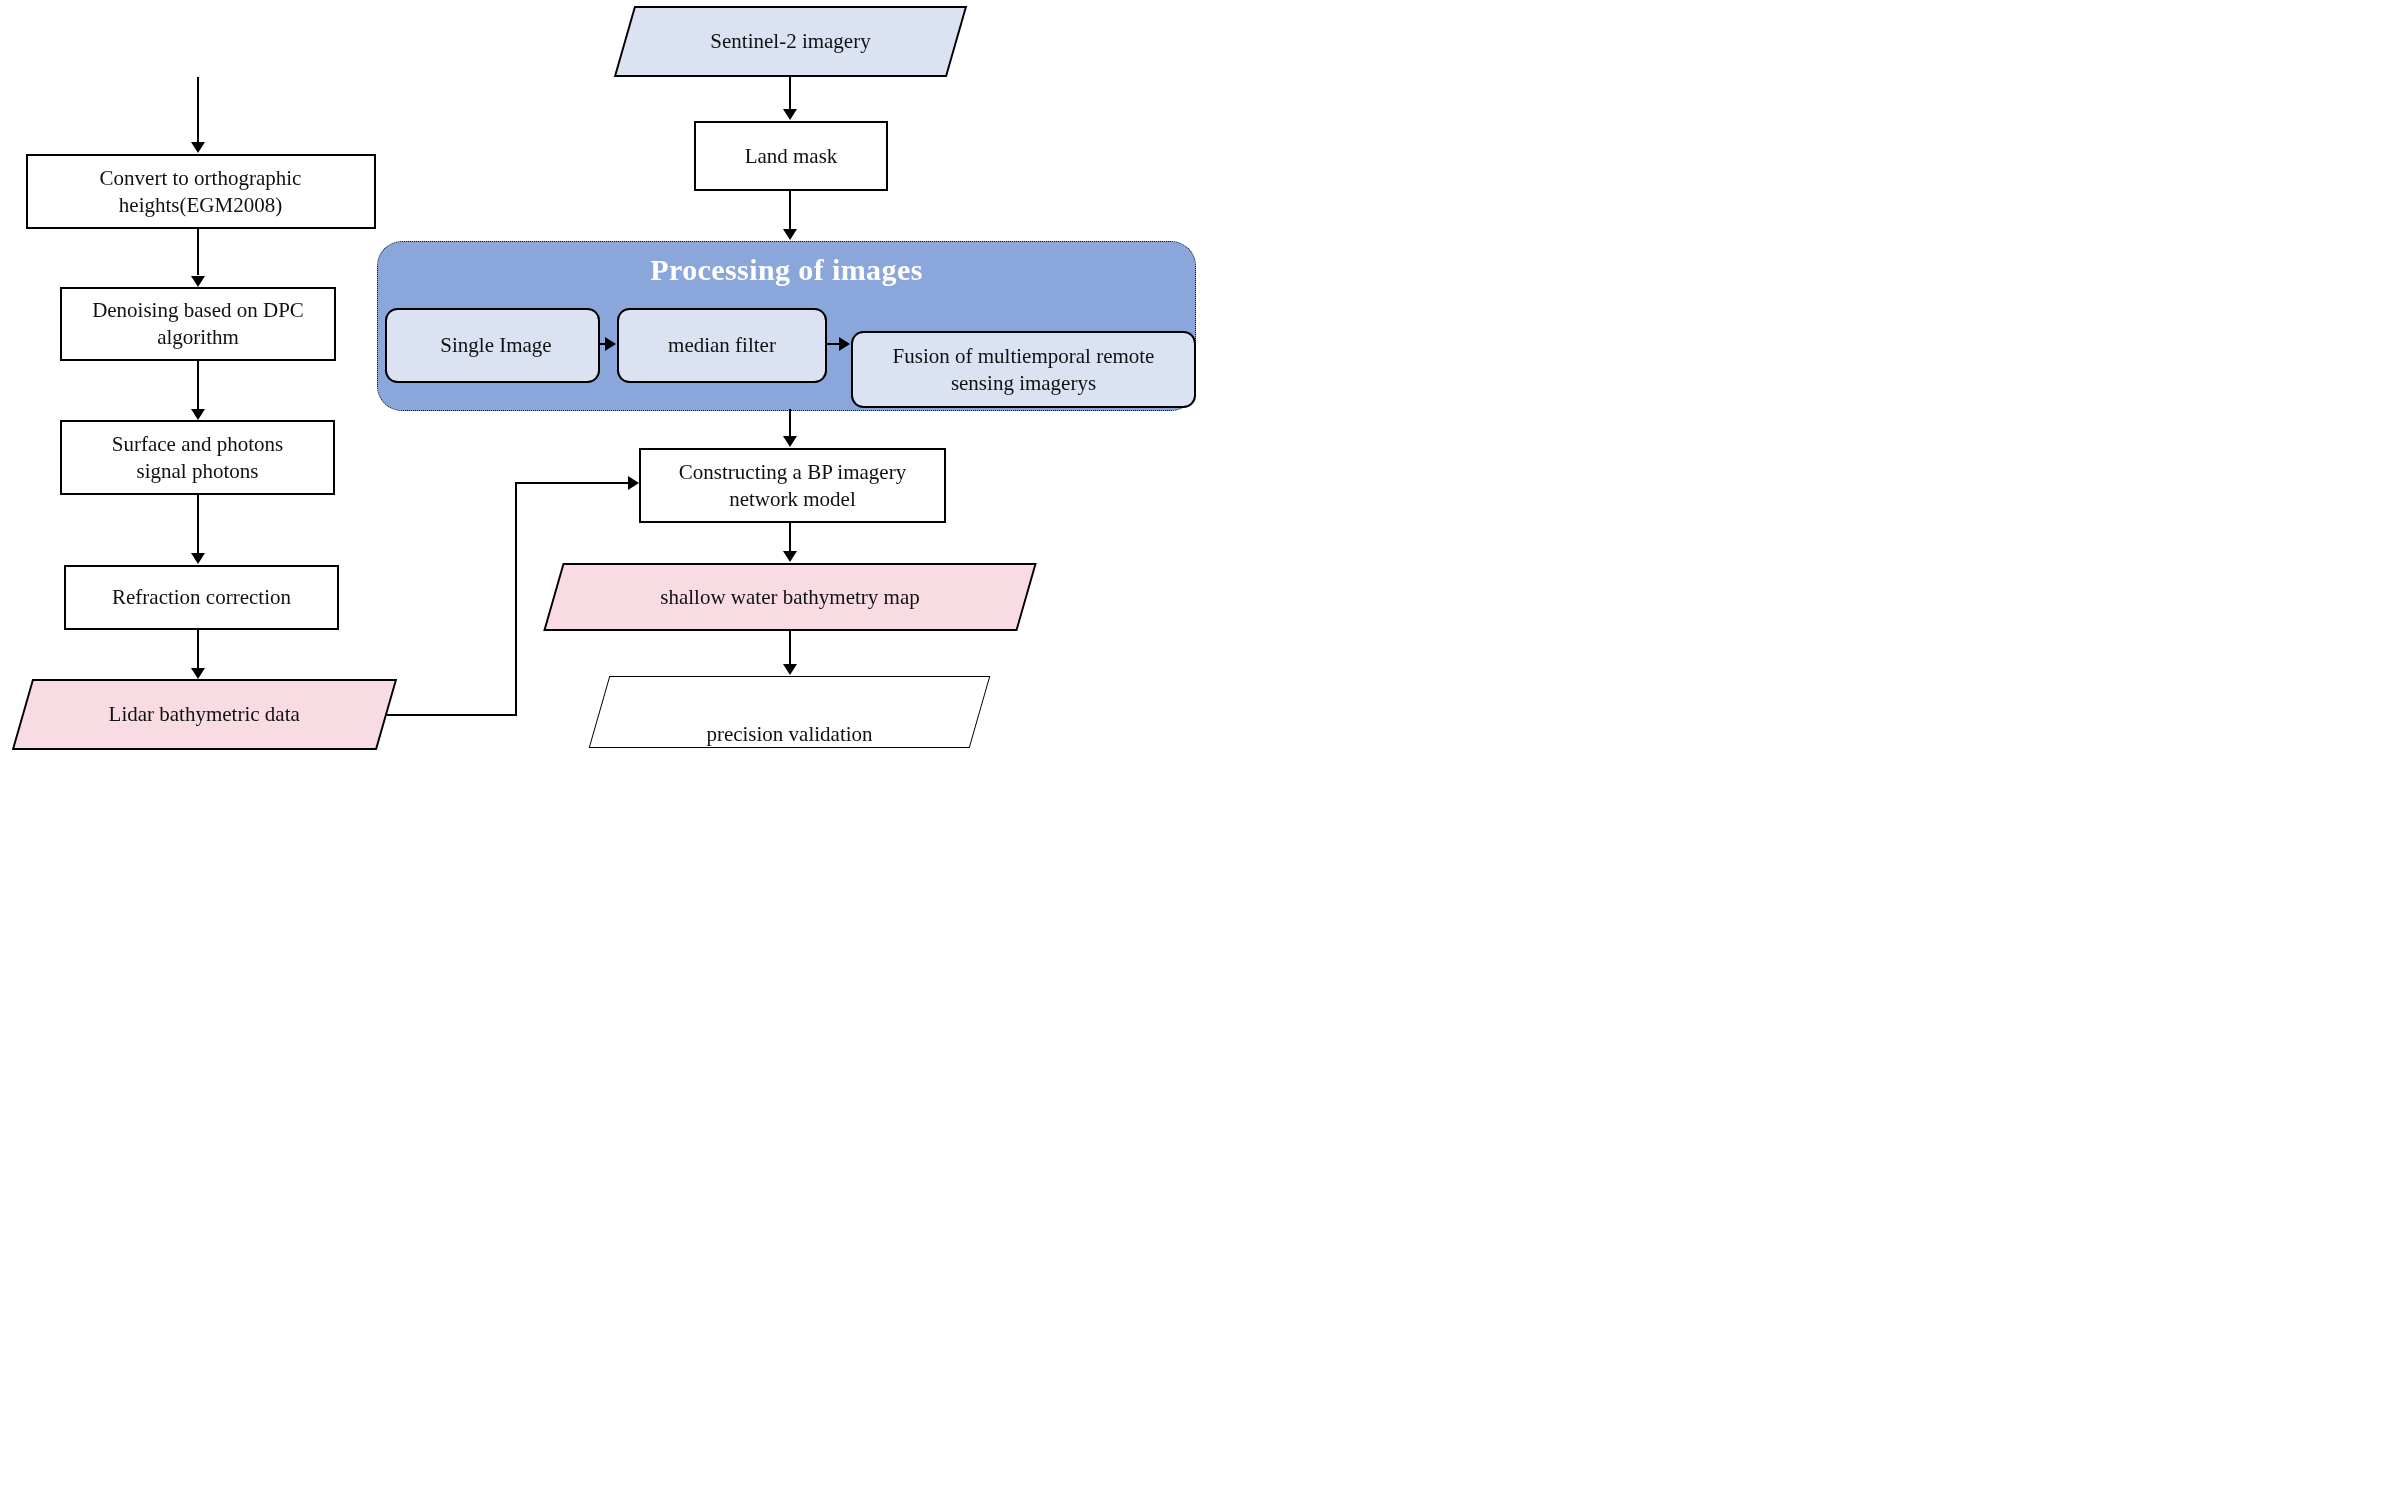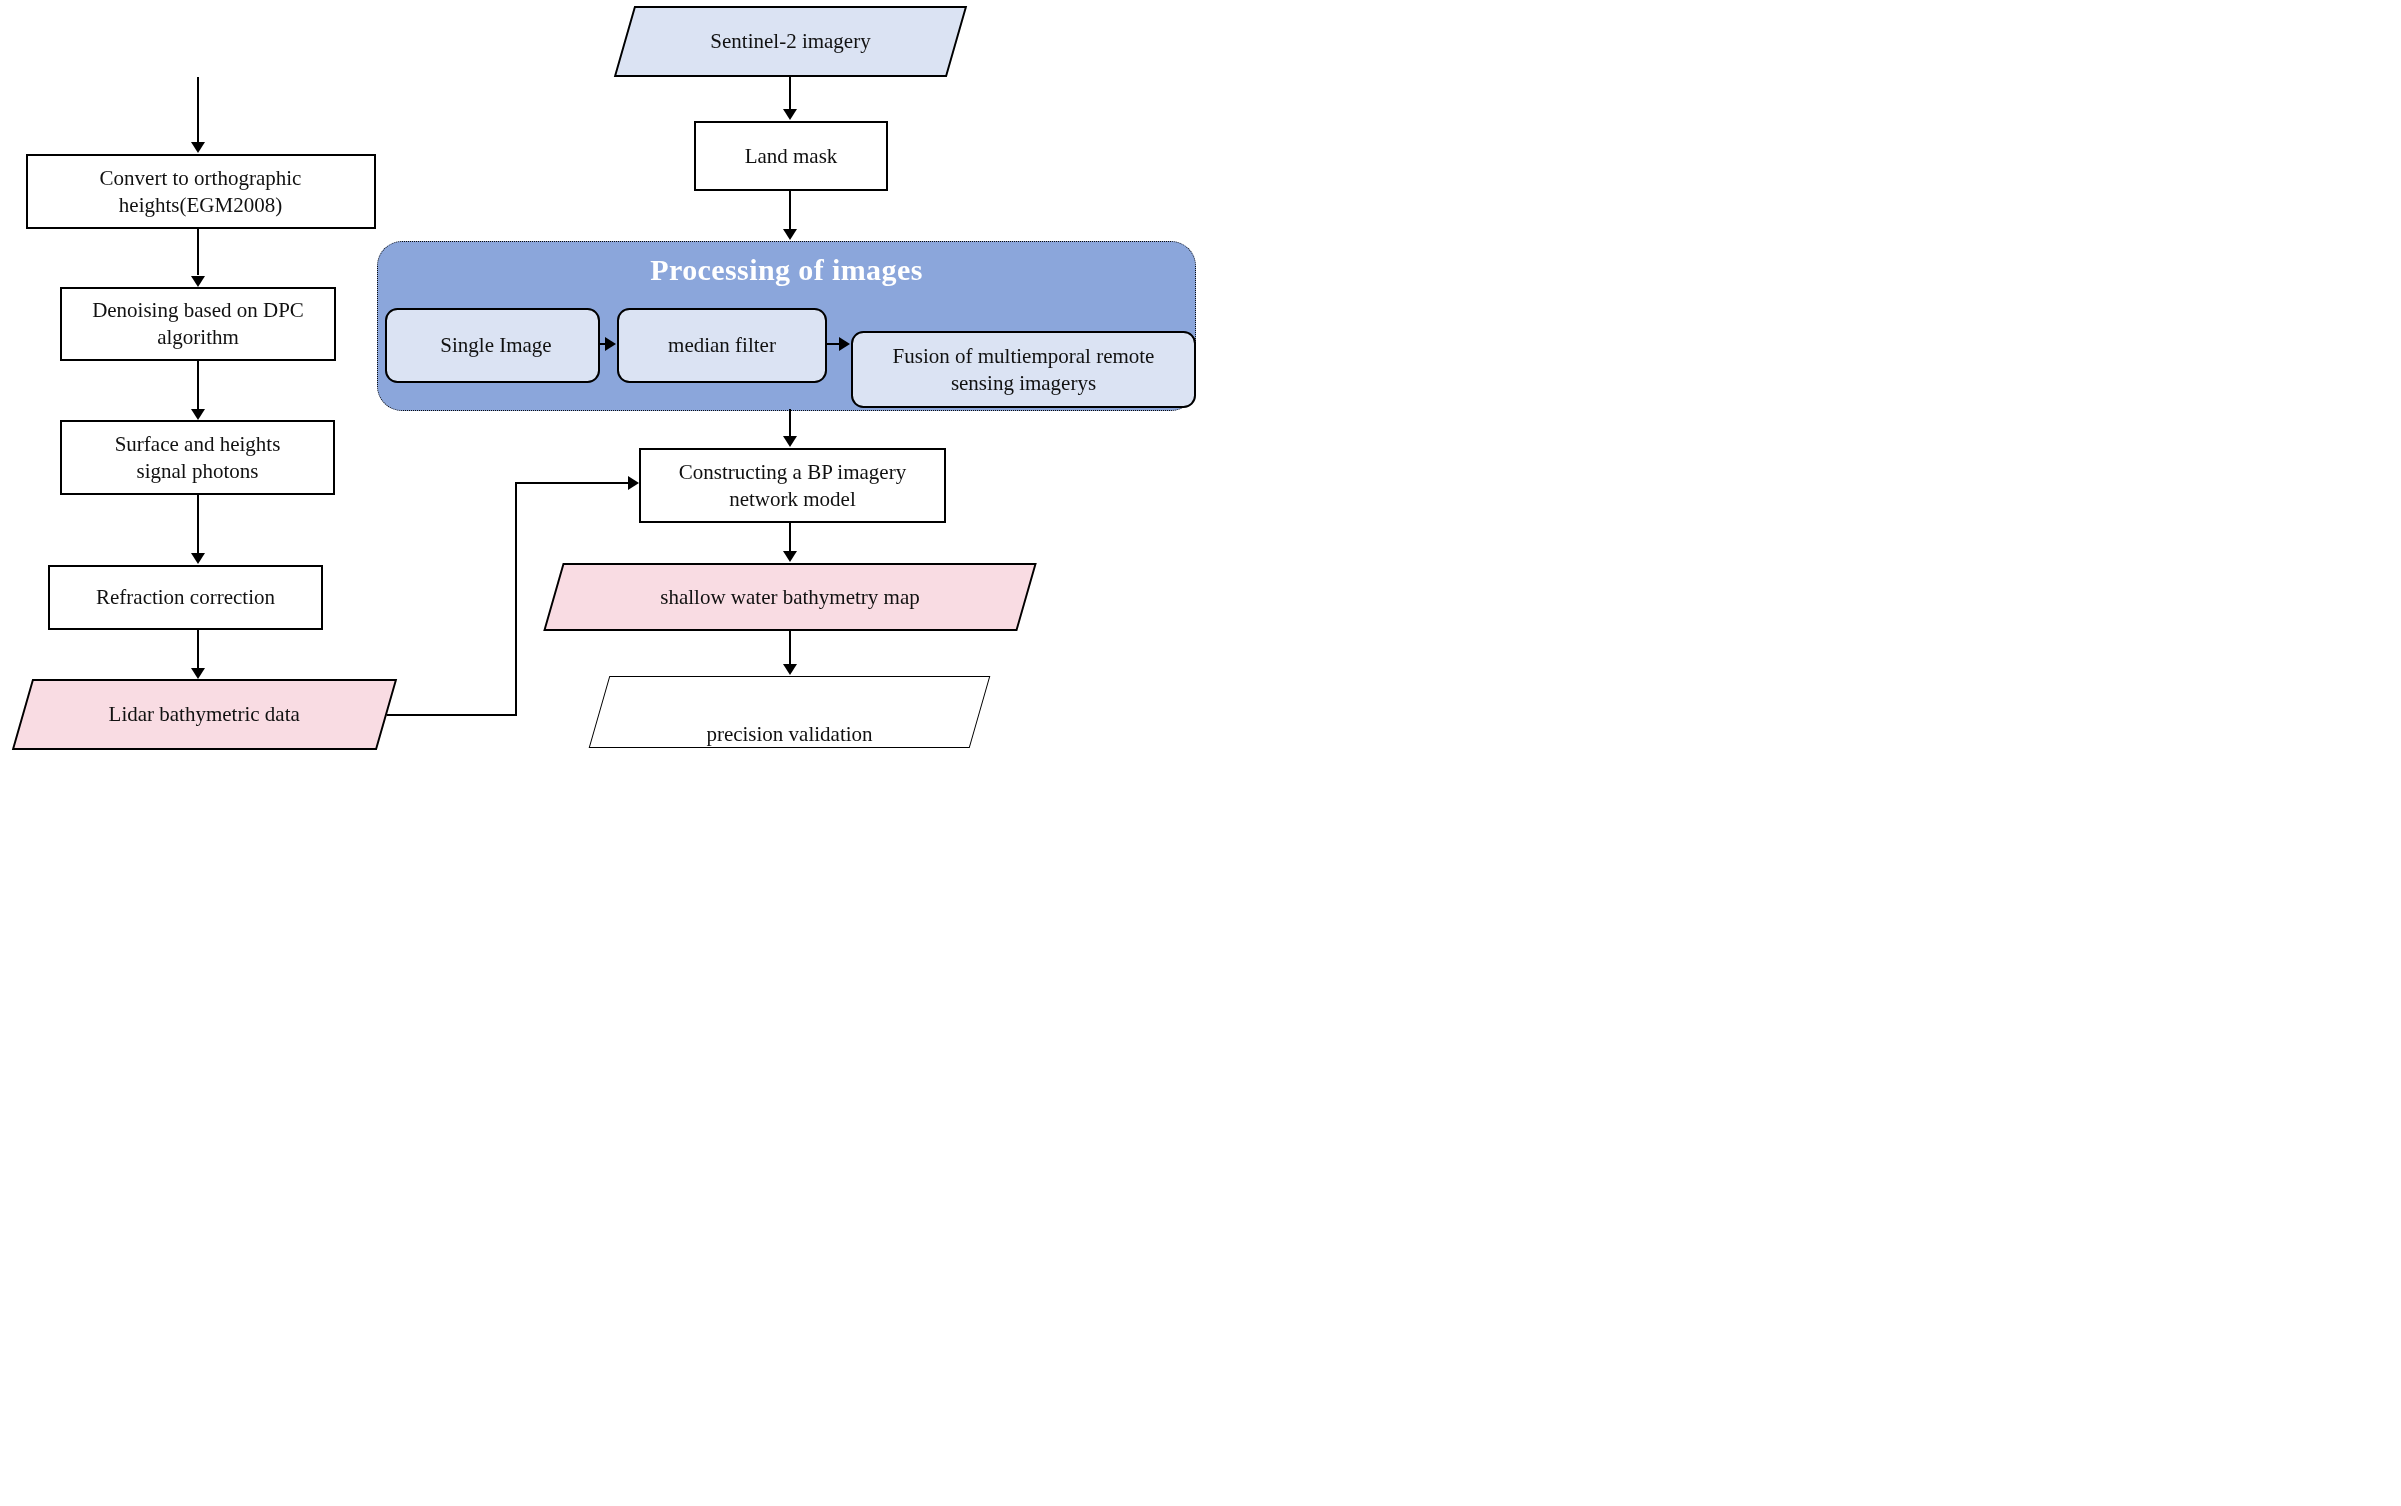--- a/index.html
+++ b/index.html
@@ -131,29 +131,29 @@
       <div>Denoising based on DPC</div>
       <div>algorithm</div>
     </div>
   </div>
 
   <div class="vline" style="left:197px; top:357px; height:52px;"></div>
   <div class="head-down" style="left:191px; top:409px;"></div>
 
   <div class="node rect" style="left:60px; top:420px; width:271px; height:71px;">
     <div>
-      <div>Surface and heights</div>
+      <div>Surface and photons</div>
       <div>signal photons</div>
     </div>
   </div>
 
   <div class="vline" style="left:197px; top:491px; height:62px;"></div>
   <div class="head-down" style="left:191px; top:553px;"></div>
 
-  <div class="node rect" style="left:48px; top:565px; width:271px; height:61px;">
+  <div class="node rect" style="left:64px; top:565px; width:271px; height:61px;">
     <div class="label">Refraction correction</div>
   </div>
 
   <div class="vline" style="left:197px; top:626px; height:42px;"></div>
   <div class="head-down" style="left:191px; top:668px;"></div>
 
   <div class="node para" style="left:21.7px; top:679px; width:365px; height:71px;">
     <div class="para-bg fill-pink"></div>
     <div class="label">Lidar bathymetric data</div>
   </div>

